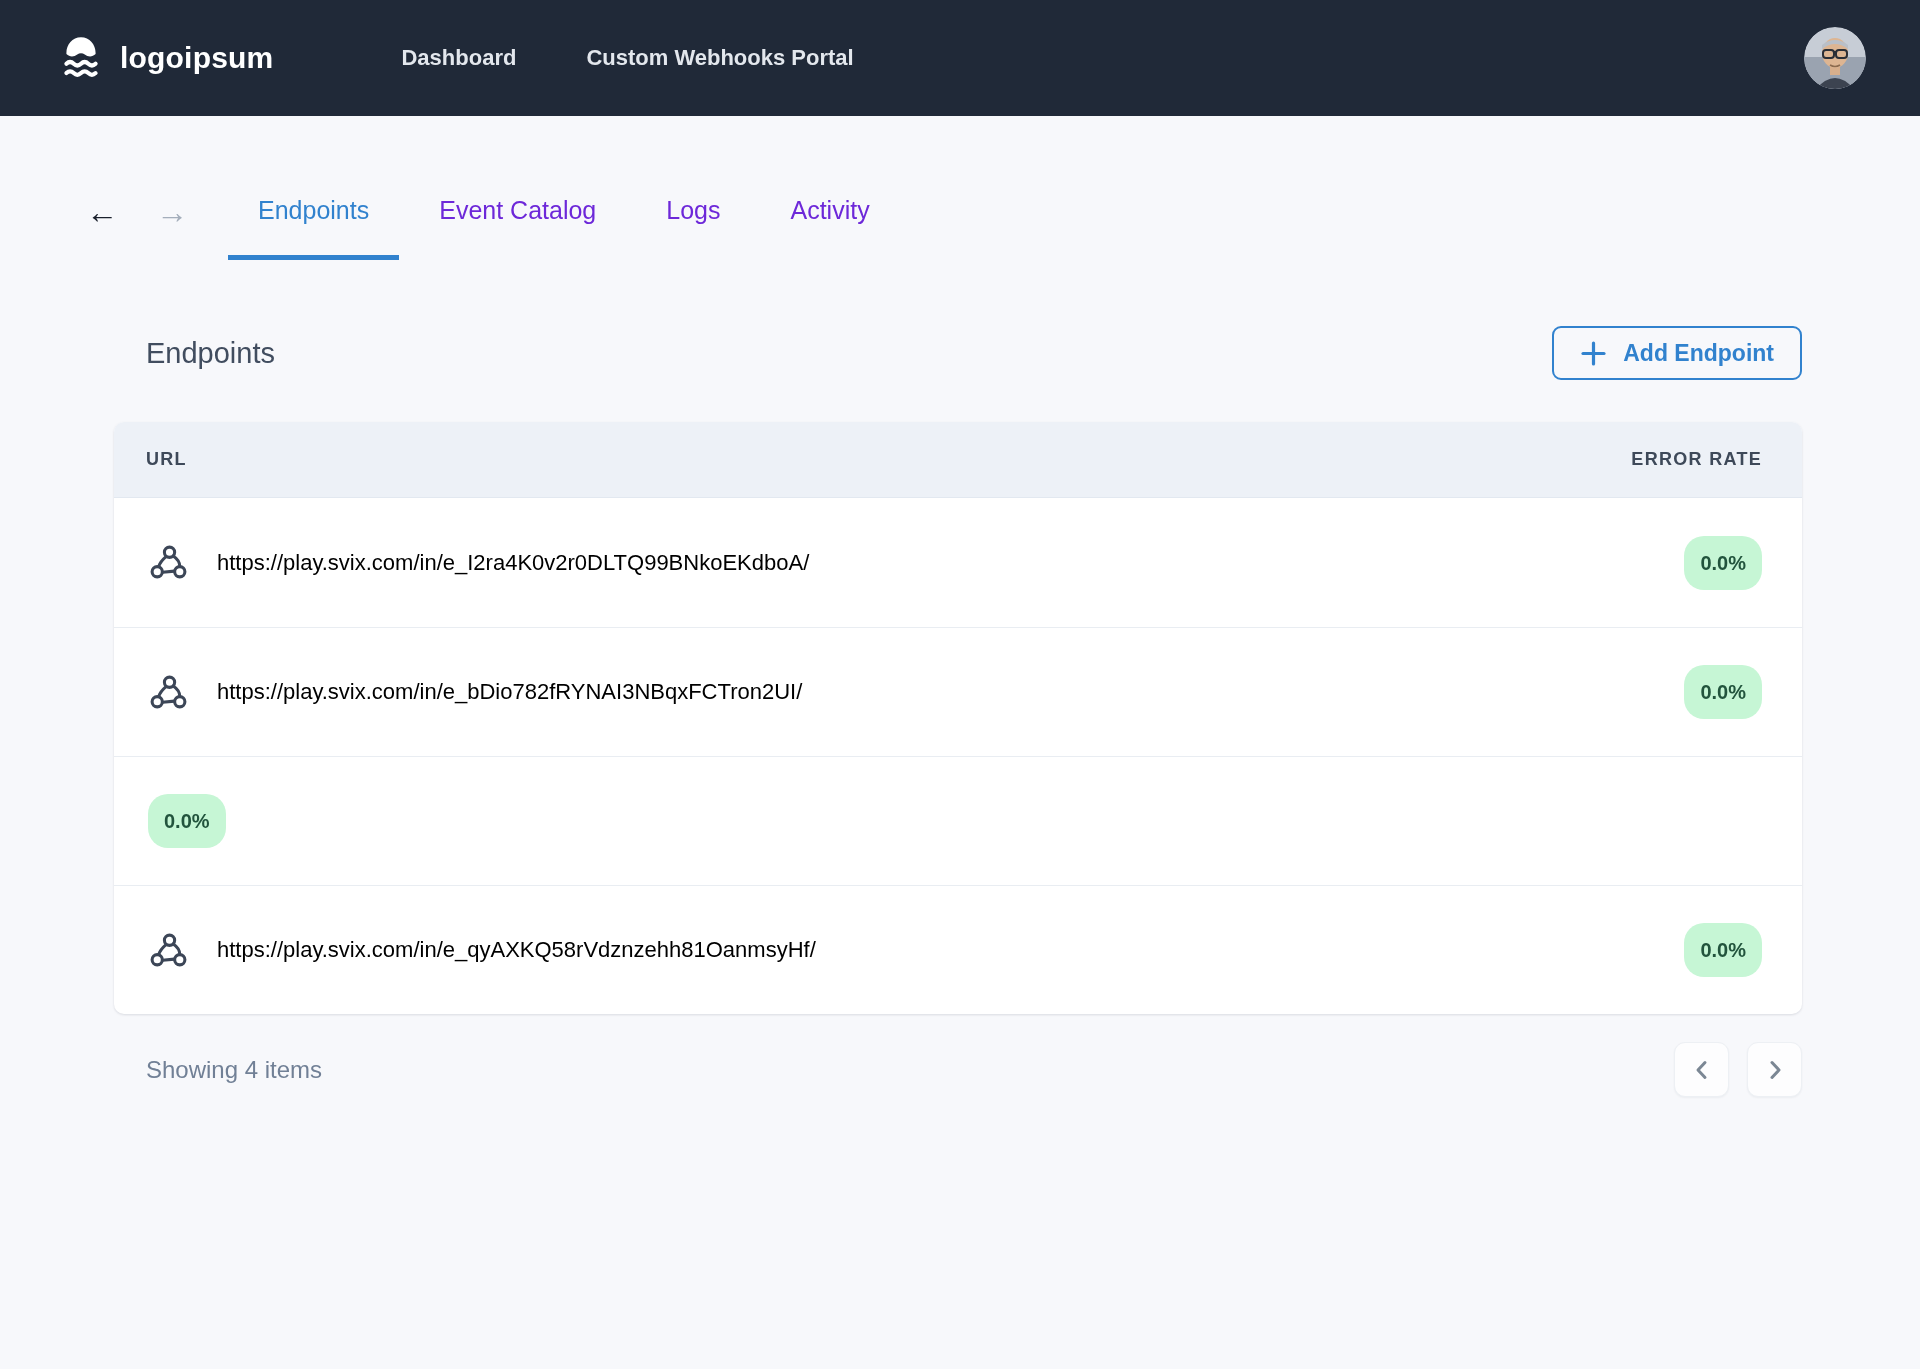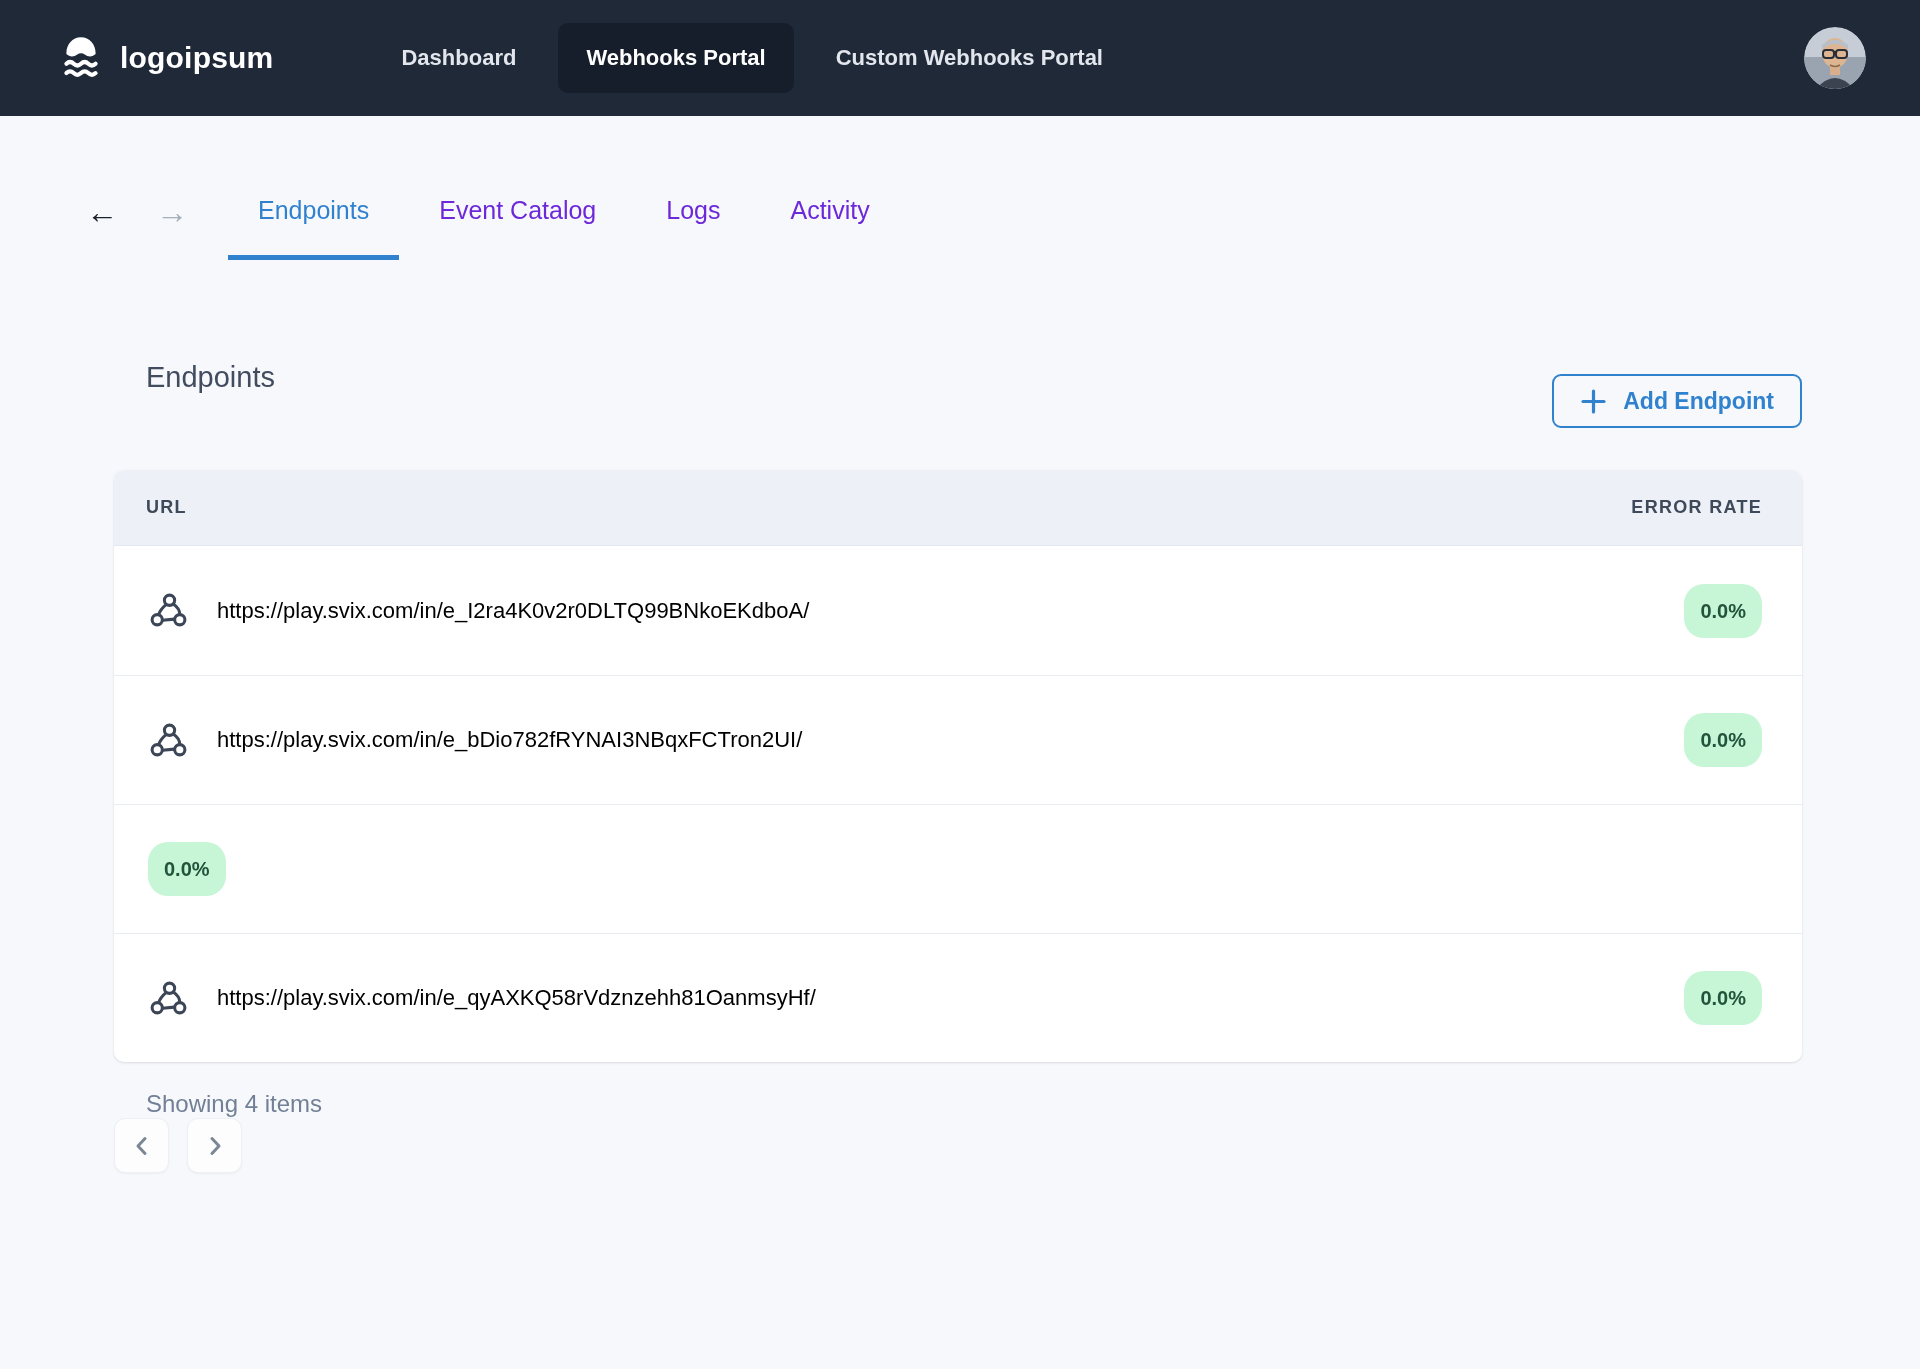--- a/index.html
+++ b/index.html
@@ -85,21 +85,20 @@
     height: 54px;
     padding: 0 26px;
     border: 2px solid #3182CE;
     border-radius: 9px;
     background: transparent;
     color: #3182CE;
     font-family: "Liberation Sans", sans-serif;
     font-size: 23px;
     font-weight: 700;
     cursor: pointer;
-    margin-top: 48px;
   }
 
   
   .card {
     margin-top: 42px;
     background: #FFFFFF;
     border-radius: 10px;
     box-shadow: 0 1px 3px rgba(20, 30, 55, 0.08), 0 1px 2px rgba(20, 30, 55, 0.05);
     overflow: hidden;
   }
@@ -136,23 +135,22 @@
     font-weight: 600;
     padding: 16px 16px;
     border-radius: 20px;
     line-height: 1.1;
   }
 
   
   .table-footer {
     margin-top: 28px;
     display: flex;
-    align-items: flex-start;
+    align-items: center;
     justify-content: space-between;
-    flex-direction: column;
   }
   .summary { font-size: 24px; color: #718096; padding-left: 32px; }
   .pager { display: flex; gap: 18px; }
   .pager-btn {
     width: 55px; height: 55px;
     background: #FDFDFE;
     border: 1px solid #EDF0F4;
     border-radius: 11px;
     box-shadow: 0 1px 2px rgba(20, 30, 55, 0.05);
     display: flex;
@@ -171,21 +169,20 @@
       <svg width="50" height="50" viewBox="0 0 48 48">
         <path fill="#FFFFFF" d="M24 4 C15.7 4 10 11 10 19 L10 20.2 C13 23.2 17.2 23.2 20.4 20.6 C22.5 18.9 25.5 18.9 27.6 20.6 C30.8 23.2 35 23.2 38 20.2 L38 19 C38 11 32.3 4 24 4 Z"></path>
         <path fill="none" stroke="#FFFFFF" stroke-width="4" stroke-linecap="round" d="M10 29.5 q 3.5 -3.4 7 0 t 7 0 t 7 0 t 7 0"></path>
         <path fill="none" stroke="#FFFFFF" stroke-width="4" stroke-linecap="round" d="M10 38.5 q 3.5 -3.4 7 0 t 7 0 t 7 0 t 7 0"></path>
       </svg>
     </span>
     <span class="logo-text">logoipsum</span>
   </div>
   <div class="topnav">
     <div class="topnav-item">Dashboard</div>
-    <div class="topnav-item active">Webhooks Portal</div>
     <div class="topnav-item">Custom Webhooks Portal</div>
   </div>
   <div class="spacer"></div>
   <div class="avatar">
     <svg width="62" height="62" viewBox="0 0 62 62">
       <defs>
           <clipPath id="avc">
             <circle cx="31" cy="31" r="31"></circle>
           </clipPath>
         </defs>

